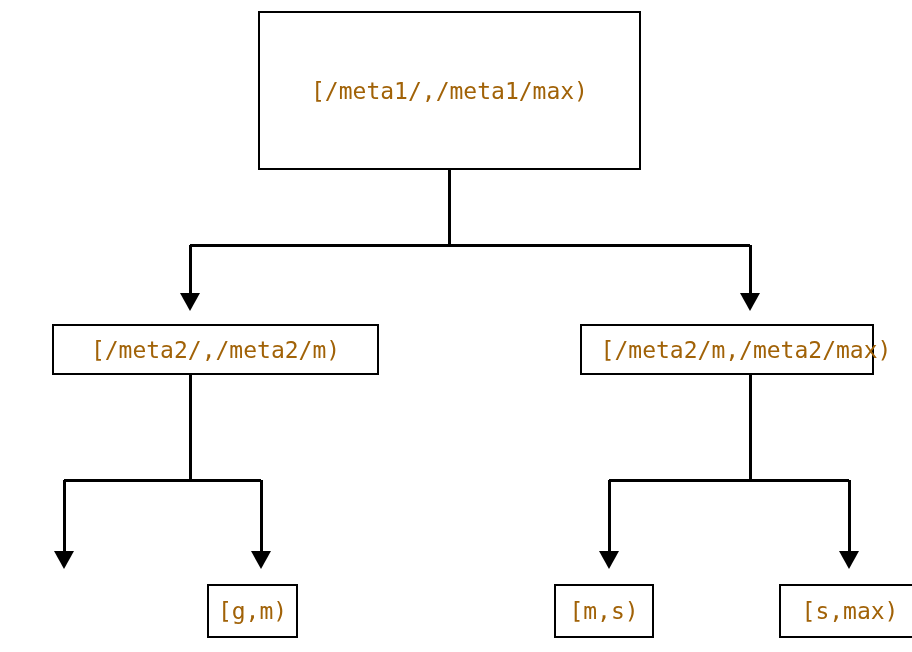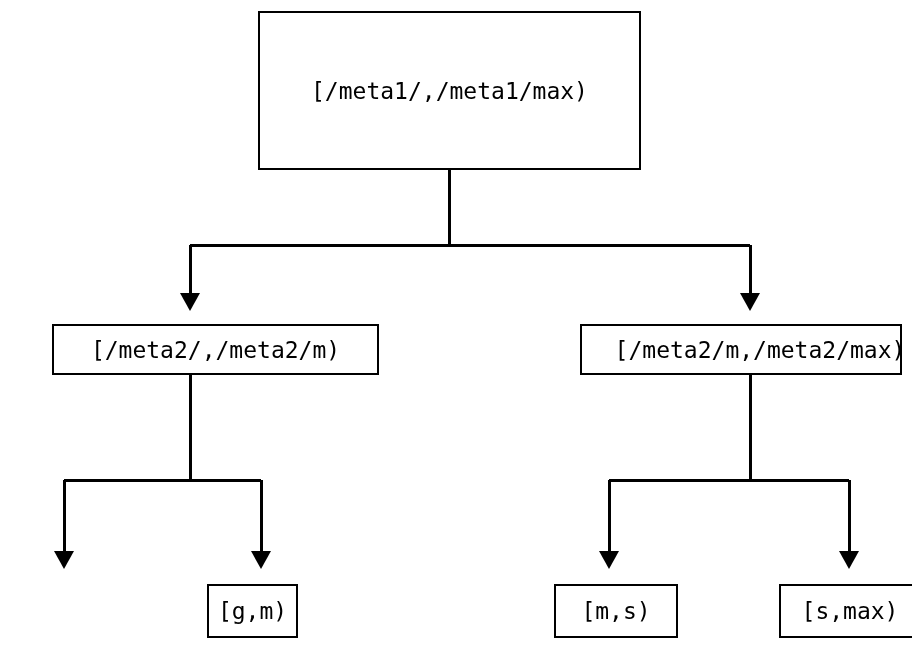--- a/index.html
+++ b/index.html
@@ -27,21 +27,21 @@
     box-sizing: border-box;
     border: 2px solid #000000;
     background: #ffffff;
     display: flex;
     align-items: center;
     justify-content: center;
     color: #000000;
   }
   .node-label {
     font-family: "DejaVu Sans Mono", "Liberation Mono", monospace;
-    color: #000000;
+    color: #a16207;
     white-space: pre;
     letter-spacing: 0px;
   }
   .root-node .node-label { font-size: 23px; }
   .mid-node  .node-label { font-size: 23px; }
   .leaf-node .node-label { font-size: 23px; }
 </style>
 </head>
 <body>
 
@@ -84,30 +84,30 @@
   </svg>
 
   <div class="node-box root-node" style="left:258px; top:11px; width:383px; height:159px;">
     <span class="node-label">[/meta1/,/meta1/max)</span>
   </div>
 
   <div class="node-box mid-node" style="left:20px; top:324px; width:327px; height:51px;margin-left:32px;">
     <span class="node-label">[/meta2/,/meta2/m)</span>
   </div>
 
-  <div class="node-box mid-node" style="left:580px; top:324px; width:322px; height:51px;padding-left:38px;">
+  <div class="node-box mid-node" style="left:580px; top:324px; width:294px; height:51px;padding-left:38px;">
     <span class="node-label">[/meta2/m,/meta2/max)</span>
   </div>
 
 
   <div class="node-box leaf-node" style="left:207px; top:584px; width:91px; height:54px;text-align:center;">
     <span class="node-label">[g,m)</span>
   </div>
 
-  <div class="node-box leaf-node" style="left:554px; top:584px; width:124px; height:54px;">
+  <div class="node-box leaf-node" style="left:554px; top:584px; width:100px; height:54px;">
     <span class="node-label">[m,s)</span>
   </div>
 
   <div class="node-box leaf-node" style="left:779px; top:584px; width:142px; height:54px;">
     <span class="node-label">[s,max)</span>
   </div>
 
 </div>
 
 </body></html>

